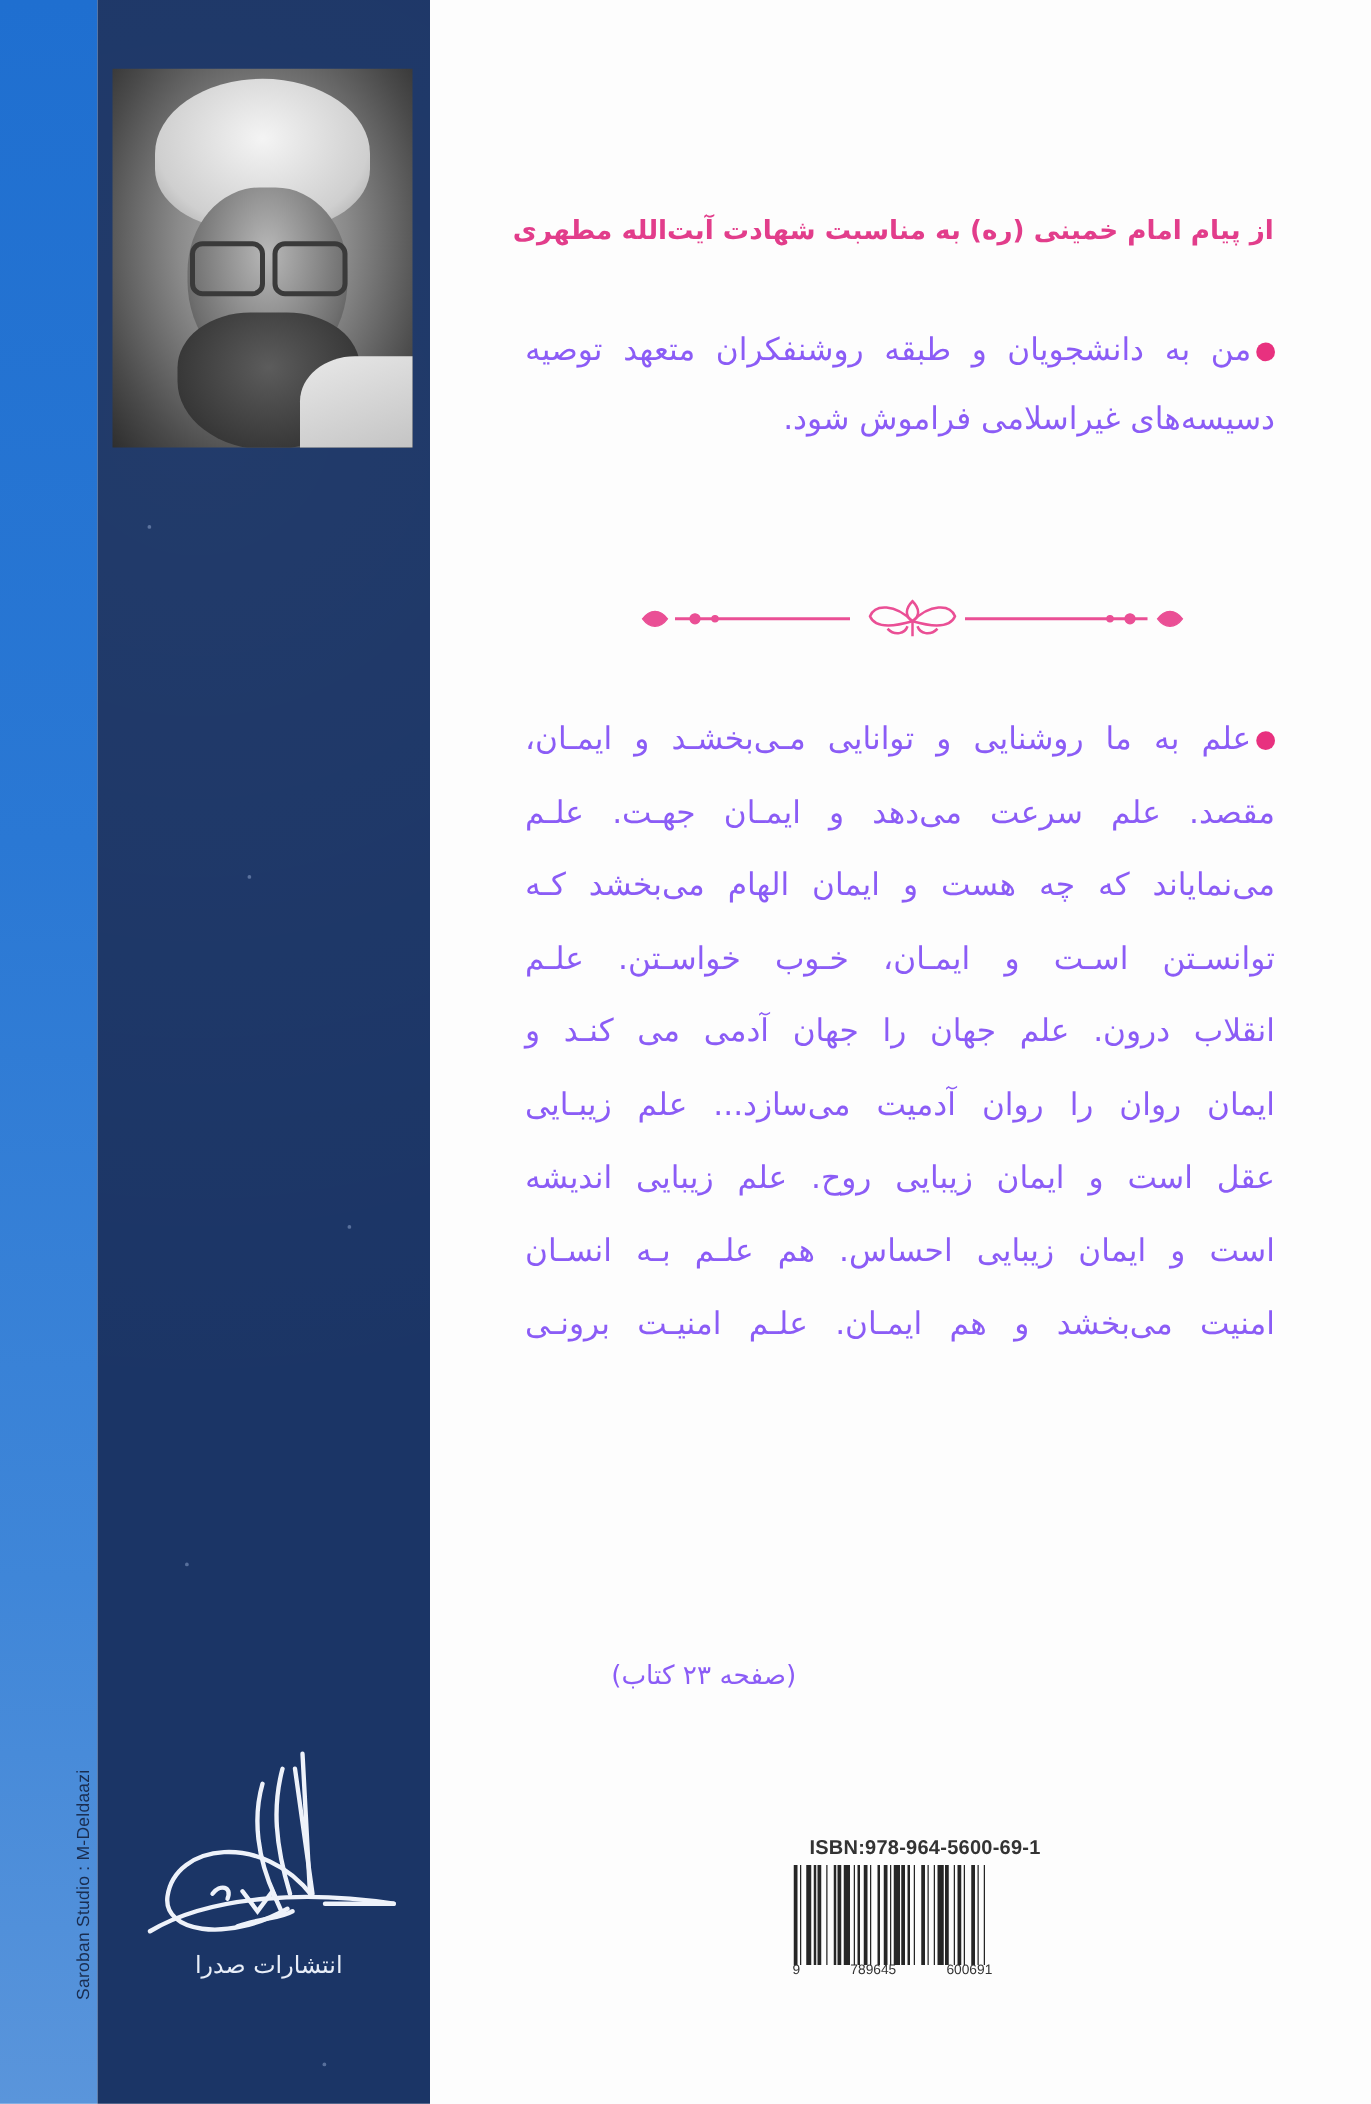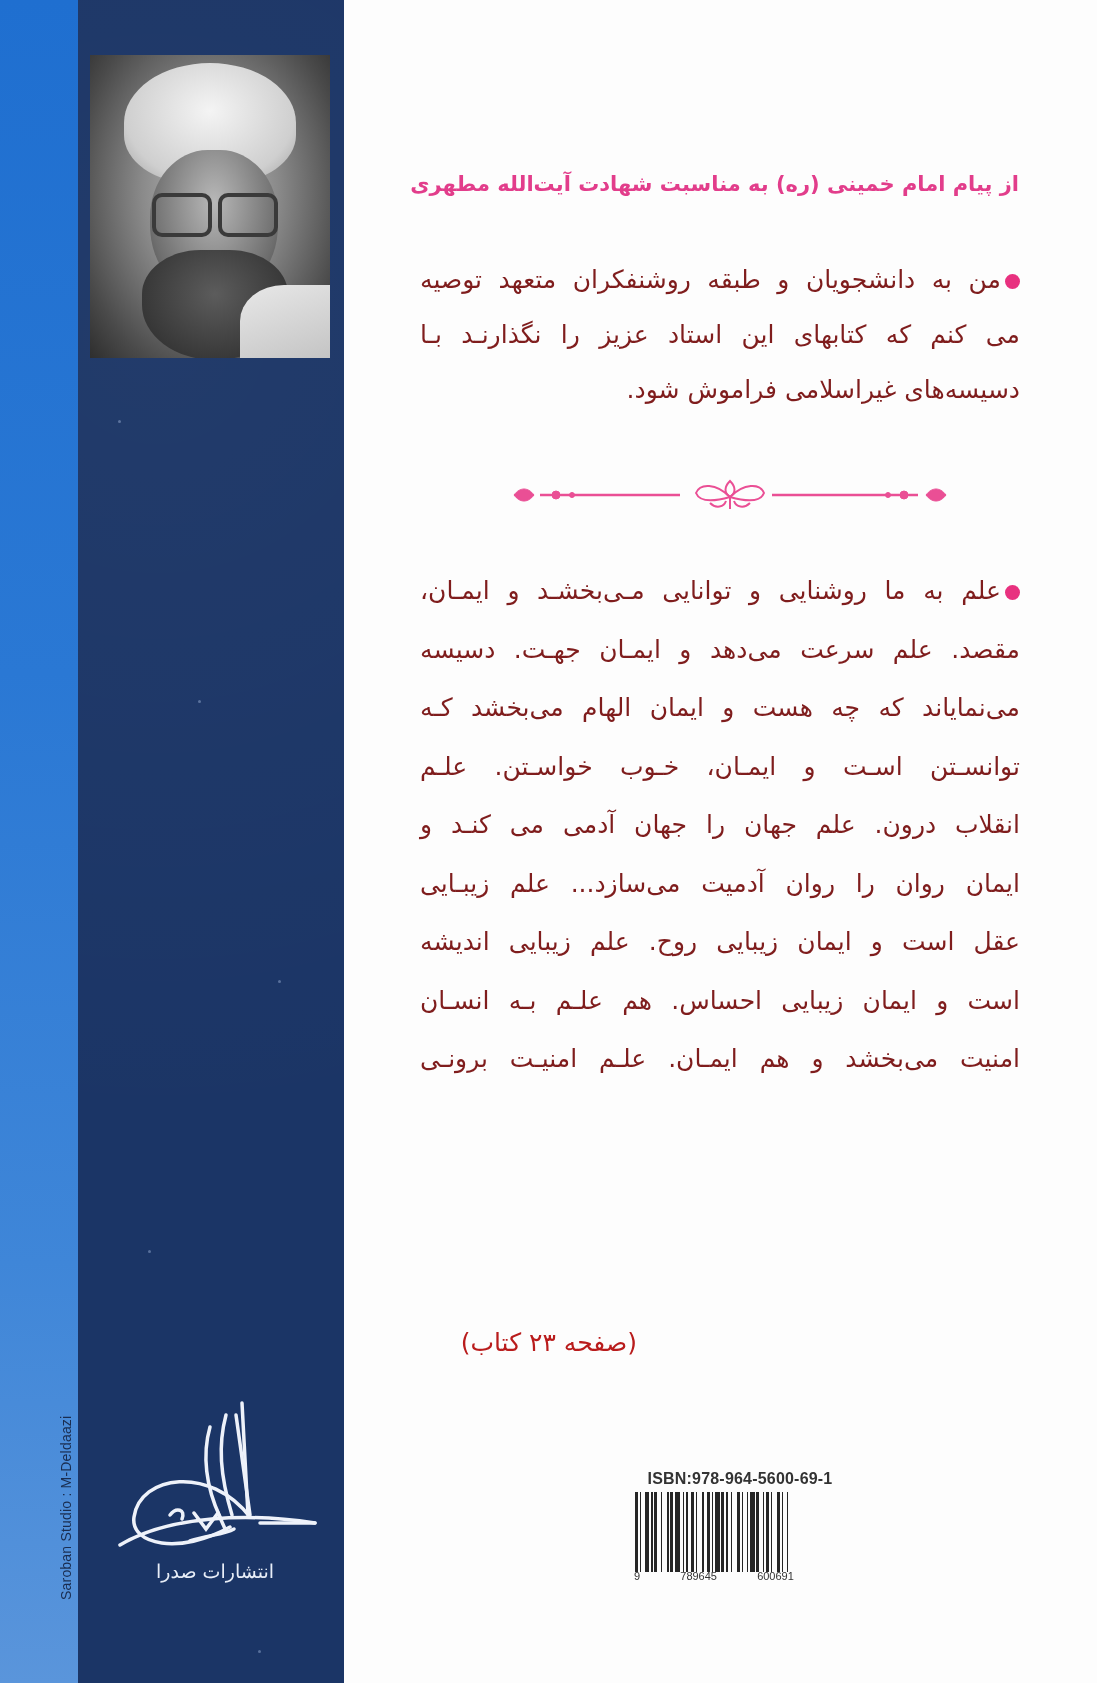--- a/index.html
+++ b/index.html
@@ -11,28 +11,28 @@
   .photo .turban { position:absolute; left:34px; top:8px; width:172px; height:120px; border-radius:50% 50% 40% 40%; background:radial-gradient(ellipse at 50% 40%, #f4f4f4, #cfcfcf 70%, #9c9c9c); }
   .photo .face { position:absolute; left:60px; top:95px; width:128px; height:150px; border-radius:45% 45% 50% 50%; background:radial-gradient(ellipse at 50% 35%, #b8b8b8, #6f6f6f 70%, #444); }
   .photo .glasses { position:absolute; left:62px; top:138px; width:124px; height:40px; }
   .photo .glasses span { position:absolute; top:0; width:52px; height:36px; border:4px solid #3a3a3a; border-radius:10px; }
   .photo .beard { position:absolute; left:52px; top:195px; width:146px; height:110px; border-radius:40% 40% 50% 50%; background:radial-gradient(ellipse at 50% 40%, #5c5c5c, #333 80%); }
   .photo .robe { position:absolute; left:150px; top:230px; width:110px; height:90px; border-radius:40% 0 0 0; background:linear-gradient(160deg,#e8e8e8,#bcbcbc); }
   .credit { position:absolute; left:58px; top:1600px; transform-origin:left top; transform:rotate(-90deg); color:#1a2d50; font-family:"Liberation Sans", sans-serif; font-size:14px; white-space:nowrap; letter-spacing:0.2px; }
   .logo { position:absolute; left:110px; top:1395px; width:220px; height:200px; }
   .logo-text { position:absolute; left:140px; top:1560px; width:150px; text-align:center; color:#e8eef8; font-family:"DejaVu Serif", serif; font-size:19px; direction:rtl; }
   .title { position:absolute; top:172px; right:78px; color:#e23d8b; font-weight:bold; font-size:21px; direction:rtl; font-family:"DejaVu Sans", sans-serif; white-space:nowrap; }
-  .para { position:absolute; right:77px; width:600px; direction:rtl; color:#7f1d1d; font-size:25px; line-height:55px; font-family:"DejaVu Sans", sans-serif; text-align:justify; text-align-last:right; }
+  .para { position:absolute; right:77px; width:600px; direction:rtl; color:#8b5cf6; font-size:25px; line-height:55px; font-family:"DejaVu Sans", sans-serif; text-align:justify; text-align-last:right; }
   .para .line { display:block; white-space:nowrap; text-align:justify; text-align-last:justify; }
   .para .line.last { text-align-last:right; }
   .bullet { display:inline-block; width:15px; height:15px; border-radius:50%; background:#e8317f; margin-left:4px; vertical-align:middle; }
   .p1 { top:252px; }
   .p2 { top:562px; line-height:58.5px; }
   .ornament { position:absolute; left:510px; top:475px; width:440px; height:36px; }
-  .citation { position:absolute; top:1328px; right:460px; color:#b91c1c; font-size:25px; direction:rtl; white-space:nowrap; }
+  .citation { position:absolute; top:1328px; right:460px; color:#8b5cf6; font-size:21px; direction:rtl; white-space:nowrap; }
   .isbn { position:absolute; left:630px; top:1470px; width:220px; }
   .isbn-label { font-family:"Liberation Sans", sans-serif; font-weight:bold; font-size:16px; color:#333; text-align:center; letter-spacing:0.2px; }
   .barcode { margin-top:4px; height:80px; width:210px; margin-left:5px; display:flex; align-items:stretch; }
   .barcode i { display:block; height:100%; background:#262626; }
   .barcode b { display:block; height:100%; }
   .barnums { display:flex; justify-content:space-between; width:200px; margin-left:4px; font-family:"Liberation Sans", sans-serif; font-size:11px; color:#333; margin-top:-2px; }
   .speck { position:absolute; width:3px; height:3px; border-radius:50%; background:rgba(200,220,255,0.35); }
 </style>
 </head>
 <body>
@@ -72,21 +72,20 @@
     <path d="M84 118 L96 134 L108 118 L116 136"></path>
     <path d="M80 146 C96 140 114 140 124 134"></path>
   </g>
 </svg>
 <div class="logo-text">انتشارات صدرا</div>
 
 <div class="title">از پیام امام خمینی (ره) به مناسبت شهادت آیت‌الله مطهری</div>
 
 <div class="para p1">
   <span class="line"><span class="bullet"></span><span>من به دانشجویان و طبقه روشنفکران متعهد توصیه</span></span>
-  <span class="line">می کنم که کتابهای این استاد عزیز را نگذارنـد بـا</span>
   <span class="line last">دسیسه‌های غیراسلامی فراموش شود.</span>
 </div>
 
 <svg class="ornament" viewBox="0 0 440 36">
   <g fill="#ea4f95" stroke="#ea4f95">
     <line x1="30" y1="20" x2="170" y2="20" stroke-width="2.5"></line>
     <line x1="262" y1="20" x2="408" y2="20" stroke-width="2.5"></line>
     <path d="M4 20 C10 12 18 12 24 20 C18 28 10 28 4 20 Z"></path>
     <path d="M436 20 C430 12 422 12 416 20 C422 28 430 28 436 20 Z"></path>
     <circle cx="46" cy="20" r="4"></circle>
@@ -99,21 +98,21 @@
       <path d="M220 22 C234 8 250 8 254 18 C250 28 234 26 220 22"></path>
       <path d="M220 22 L220 34"></path>
       <path d="M200 28 C206 34 214 32 216 26"></path>
       <path d="M240 28 C234 34 226 32 224 26"></path>
     </g>
   </g>
 </svg>
 
 <div class="para p2">
   <span class="line"><span class="bullet"></span><span>علم به ما روشنایی و توانایی مـی‌بخشـد و ایمـان،</span></span>
-  <span class="line">مقصد. علم سرعت می‌دهد و ایمـان جهـت. دسیسه</span>
+  <span class="line">مقصد. علم سرعت می‌دهد و ایمـان جهـت. علـم</span>
   <span class="line">می‌نمایاند که چه هست و ایمان الهام می‌بخشد کـه</span>
   <span class="line">توانسـتن اسـت و ایمـان، خـوب خواسـتن. علـم</span>
   <span class="line">انقلاب درون. علم جهان را جهان آدمی می کنـد و</span>
   <span class="line">ایمان روان را روان آدمیت می‌سازد... علم زیبـایی</span>
   <span class="line">عقل است و ایمان زیبایی روح. علم زیبایی اندیشه</span>
   <span class="line">است و ایمان زیبایی احساس. هم علـم بـه انسـان</span>
   <span class="line">امنیت می‌بخشد و هم ایمـان. علـم امنیـت برونـی</span>
 </div>
 
 <div class="citation">(صفحه ۲۳ کتاب)</div>

